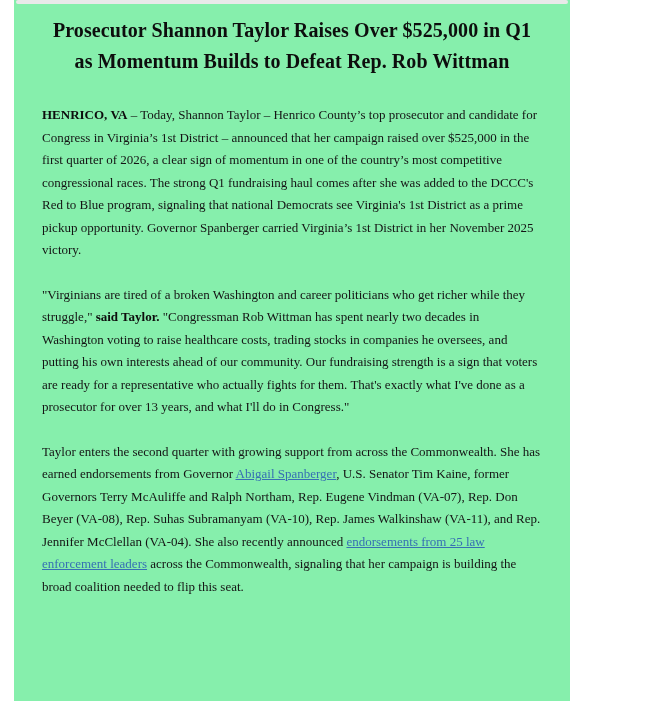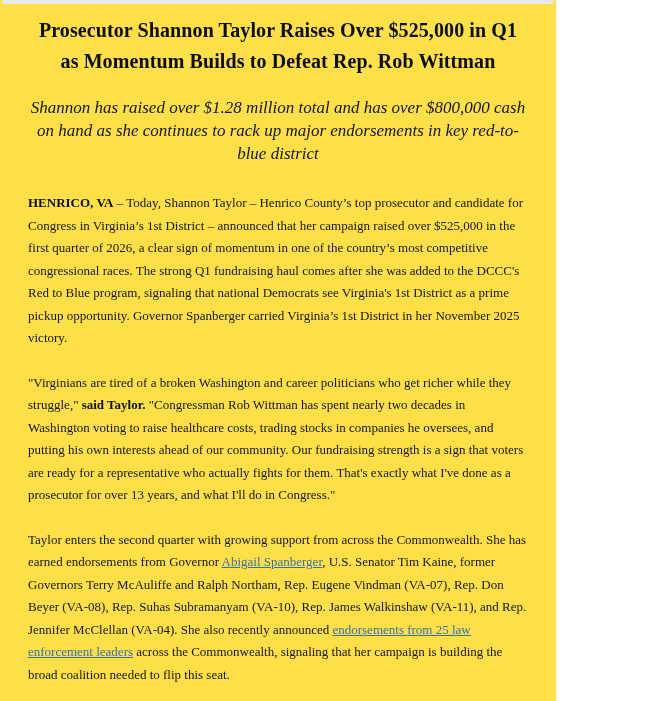--- a/index.html
+++ b/index.html
@@ -9,21 +9,22 @@
     height: 701px;
     background: #ffffff;
     overflow: hidden;
     font-family: "Liberation Serif", "DejaVu Serif", serif;
     color: #141414;
   }
   .page {
     position: relative;
     width: 556px;
     height: 701px;
-    background: #fde047;
+    background: #86efac;
+    margin-left: 14px;
   }
   .top-edge {
     position: absolute;
     top: 0;
     left: 2px;
     right: 2px;
     height: 4px;
     background: #e9e9e9;
     border-radius: 3px;
   }
@@ -65,19 +66,18 @@
     cursor: pointer;
   }
 </style>
 </head>
 <body>
 
 <div class="page">
   <div class="top-edge"></div>
   <article class="article">
     <h1 class="headline">Prosecutor Shannon Taylor Raises Over $525,000 in Q1 as Momentum Builds to Defeat Rep. Rob Wittman</h1>
-    <p class="subhead">Shannon has raised over $1.28 million total and has over $800,000 cash on hand as she continues to rack up major endorsements in key red-to-blue district</p>
     <div class="subhead-spacer"></div>
     <p class="body-para"><strong>HENRICO, VA</strong><span> – Today, Shannon Taylor – Henrico County’s top prosecutor and candidate for Congress in Virginia’s 1st District – announced that her campaign raised over $525,000 in the first quarter of 2026, a clear sign of momentum in one of the country’s most competitive congressional races. The strong Q1 fundraising haul comes after she was added to the DCCC's Red to Blue program, signaling that national Democrats see Virginia's 1st District as a prime pickup opportunity. Governor Spanberger carried Virginia’s 1st District in her November 2025 victory.</span></p>
     <p class="body-para"><span>"Virginians are tired of a broken Washington and career politicians who get richer while they struggle," </span><strong>said Taylor.</strong><span> "Congressman Rob Wittman has spent nearly two decades in Washington voting to raise healthcare costs, trading stocks in companies he oversees, and putting his own interests ahead of our community. Our fundraising strength is a sign that voters are ready for a representative who actually fights for them. That's exactly what I've done as a prosecutor for over 13 years, and what I'll do in Congress."</span></p>
     <p class="body-para"><span>Taylor enters the second quarter with growing support from across the Commonwealth. She has earned endorsements from Governor </span><a href="#" class="link">Abigail Spanberger</a><span>, U.S. Senator Tim Kaine, former Governors Terry McAuliffe and Ralph Northam, Rep. Eugene Vindman (VA-07), Rep. Don Beyer (VA-08), Rep. Suhas Subramanyam (VA-10), Rep. James Walkinshaw (VA-11), and Rep. Jennifer McClellan (VA-04). She also recently announced </span><a href="#" class="link">endorsements from 25 law enforcement leaders</a><span> across the Commonwealth, signaling that her campaign is building the broad coalition needed to flip this seat.</span></p>
   </article>
 </div>
 
 </body></html>

